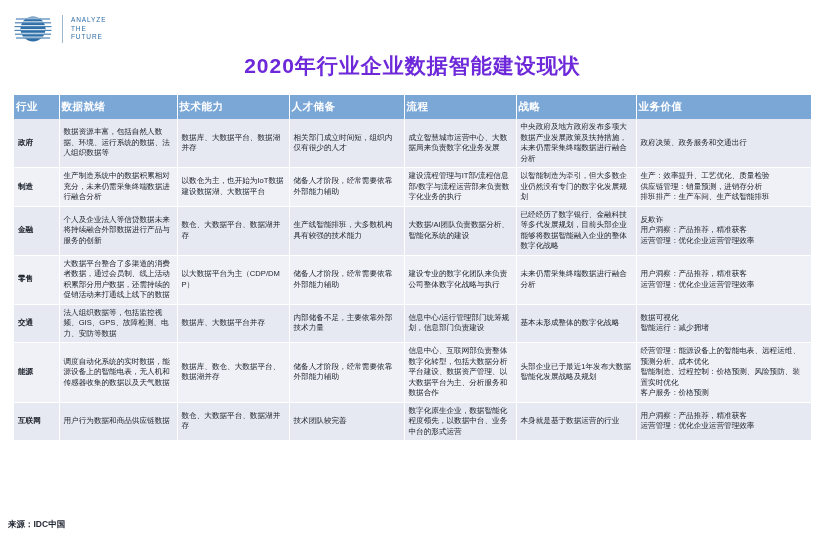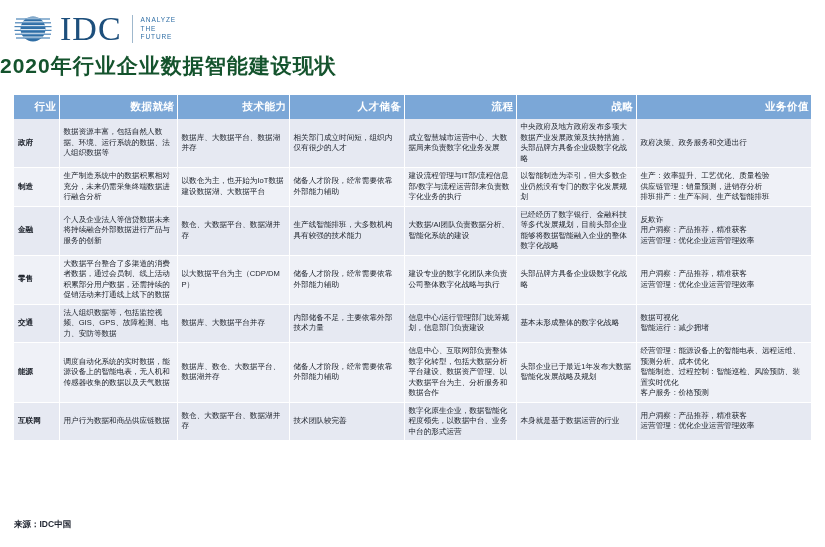--- a/index.html
+++ b/index.html
@@ -53,44 +53,45 @@
     color: #2f6ea5;
     text-transform: uppercase;
   }
 
   
   .page-title {
     position: absolute;
     left: 0;
     top: 52px;
     width: 825px;
+    text-align: center;
     font-size: 21px;
     font-weight: bold;
-    color: #14532d;
+    color: #6d28d9;
     letter-spacing: 1px;
   }
 
   
   .table-wrap {
     position: absolute;
     left: 14px;
     top: 95px;
     width: 797px;
   }
   table.matrix {
     border-collapse: collapse;
     width: 797px;
     table-layout: fixed;
   }
   table.matrix th {
     background: #7BA7D7;
     color: #ffffff;
     font-size: 10.5px;
     font-weight: bold;
-    text-align: right;
+    text-align: left;
     padding: 5px 2px;
     border-right: 1px solid #ffffff;
     letter-spacing: 0.5px;
   }
   table.matrix th:last-child { border-right: none; }
 
   table.matrix td {
     font-size: 7.6px;
     line-height: 10.5px;
     color: #21262f;
@@ -117,21 +118,21 @@
   .col-data  { width: 118px; }
   .col-tech  { width: 112px; }
   .col-tal   { width: 115px; }
   .col-proc  { width: 112px; }
   .col-strat { width: 120px; }
   .col-value { width: 175px; }
 
   
   .source-note {
     position: absolute;
-    left: 14px;
+    left: 8px;
     top: 519px;
     font-size: 8.5px;
     font-weight: bold;
     color: #1f2430;
   }
 </style>
 </head>
 <body>
 
 <div class="logo-bar">
@@ -152,21 +153,20 @@
         <rect x="0" y="26.6" width="38" height="1.6" fill="#ffffff"></rect>
       </g>
       <rect x="2" y="8.4" width="34" height="1.2" fill="#4e86b8"></rect>
       <rect x="1" y="12.2" width="36" height="1.2" fill="#4e86b8"></rect>
       <rect x="0.5" y="16.0" width="37" height="1.2" fill="#4e86b8"></rect>
       <rect x="0.5" y="19.8" width="37" height="1.2" fill="#4e86b8"></rect>
       <rect x="1" y="23.6" width="36" height="1.2" fill="#4e86b8"></rect>
       <rect x="2" y="27.4" width="34" height="1.2" fill="#4e86b8"></rect>
     </svg>
   </div>
-  <div class="logo-wordmark">IDC</div>
   <div class="logo-divider"></div>
   <div class="logo-tag">
     <div>ANALYZE</div>
     <div>THE</div>
     <div>FUTURE</div>
   </div>
 </div>
 
 <div class="page-title">2020年行业企业数据智能建设现状</div>
 
@@ -201,21 +201,21 @@
           <td class="cell">
             <p>数据库、大数据平台、数据湖并存</p>
           </td>
           <td class="cell">
             <p>相关部门成立时间短，组织内仅有很少的人才</p>
           </td>
           <td class="cell">
             <p>成立智慧城市运营中心、大数据局来负责数字化业务发展</p>
           </td>
           <td class="cell">
-            <p>中央政府及地方政府发布多项大数据产业发展政策及扶持措施，头部品牌方具备企业级数字化战略</p>
+            <p>中央政府及地方政府发布多项大数据产业发展政策及扶持措施，未来仍需采集终端数据进行融合分析</p>
           </td>
           <td class="cell">
             <p>政府决策、政务服务和交通出行</p>
           </td>
         </tr>
         <tr class="band-b">
           <td class="industry">制造</td>
           <td class="cell">
             <p>生产制造系统中的数据积累相对充分，未来仍需采集终端数据进行融合分析</p>
           </td>
@@ -268,21 +268,21 @@
           <td class="cell">
             <p>以大数据平台为主（CDP/DMP）</p>
           </td>
           <td class="cell">
             <p>储备人才阶段，经常需要依靠外部能力辅助</p>
           </td>
           <td class="cell">
             <p>建设专业的数字化团队来负责公司整体数字化战略与执行</p>
           </td>
           <td class="cell">
-            <p>头部品牌方具备企业级数字化战略</p>
+            <p>未来仍需采集终端数据进行融合分析</p>
           </td>
           <td class="cell">
             <p>用户洞察：产品推荐，精准获客</p>
             <p>运营管理：优化企业运营管理效率</p>
           </td>
         </tr>
         <tr class="band-a">
           <td class="industry">交通</td>
           <td class="cell">
             <p>法人组织数据等，包括监控视频、GIS、GPS、故障检测、电力、安防等数据</p>
@@ -316,21 +316,21 @@
             <p>储备人才阶段，经常需要依靠外部能力辅助</p>
           </td>
           <td class="cell">
             <p>信息中心、互联网部负责整体数字化转型，包括大数据分析平台建设、数据资产管理、以大数据平台为主、分析服务和数据合作</p>
           </td>
           <td class="cell">
             <p>头部企业已于最近1年发布大数据智能化发展战略及规划</p>
           </td>
           <td class="cell">
             <p>经营管理：能源设备上的智能电表、远程运维、预测分析、成本优化</p>
-            <p>智能制造、过程控制：智能巡检、风险预防、装置实时优化</p>
+            <p>智能制造、过程控制：价格预测、风险预防、装置实时优化</p>
             <p>客户服务：价格预测</p>
           </td>
         </tr>
         <tr class="band-a">
           <td class="industry">互联网</td>
           <td class="cell">
             <p>用户行为数据和商品供应链数据</p>
           </td>
           <td class="cell">
             <p>数仓、大数据平台、数据湖并存</p>

